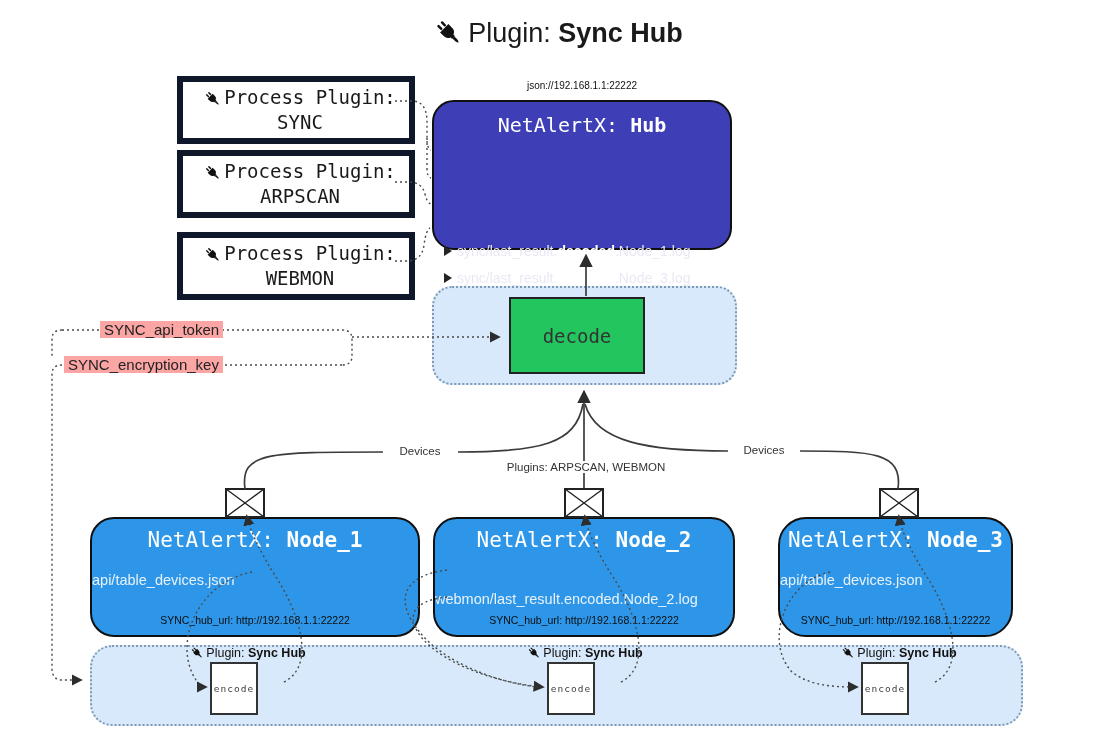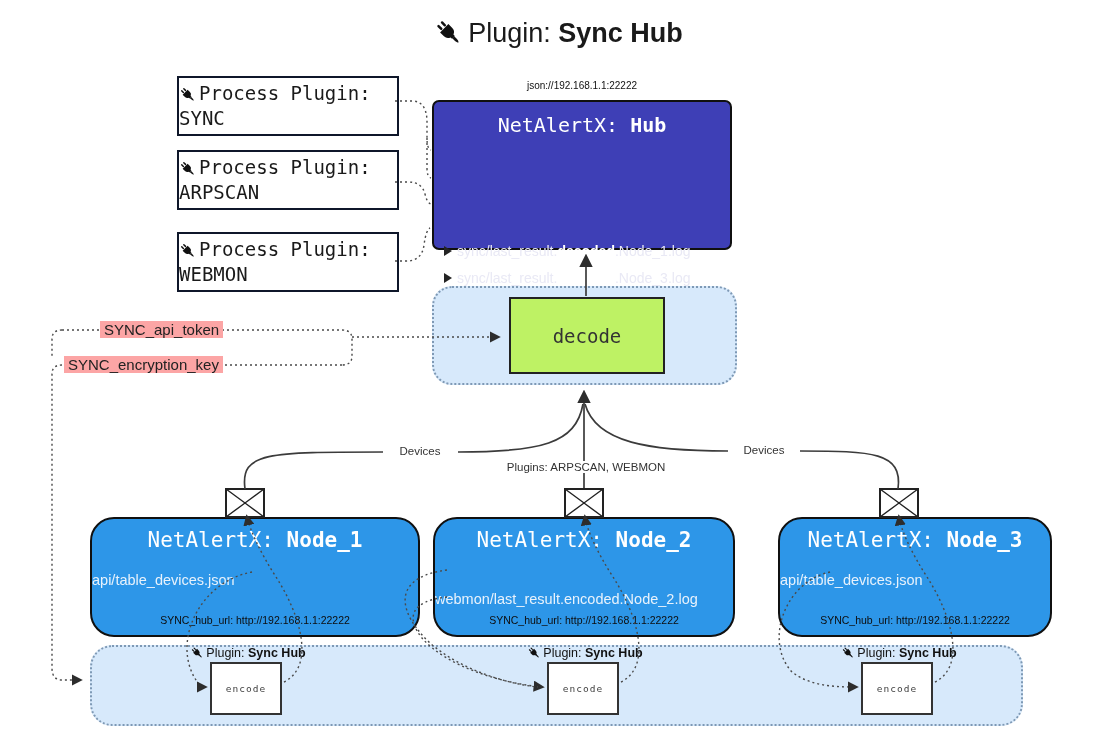--- a/index.html
+++ b/index.html
@@ -9,81 +9,81 @@
   .mono{font-family:"DejaVu Sans Mono",monospace;}
 
   
   #title{left:0;right:0;top:18px;text-align:center;font-size:27px;color:#1a1a1a;}
   #title .bold{font-weight:bold;}
   .plug-lg{width:30px;height:30px;vertical-align:-6px;margin-right:4px;}
   .plug-md{width:18px;height:18px;vertical-align:-4px;margin-right:2px;}
   .plug-sm{width:14px;height:14px;vertical-align:-3px;margin-right:2px;}
 
   
-  .pbox{left:177px;width:218px;height:56px;background:#fff;border:2px solid #0f172a;
-        display:flex;flex-direction:column;justify-content:center;
-        font-size:19px;line-height:25px;z-index:1;}
+  .pbox{left:177px;width:218px;height:56px;background:#fff;border:6px solid #0f172a;
+        display:flex;flex-direction:column;justify-content:center;align-items:center;
+        font-size:19px;line-height:25px;z-index:1;padding-left:8px;}
   #pbox-sync{top:76px;} #pbox-arpscan{top:150px;} #pbox-webmon{top:232px;}
   .pbox .l1{white-space:nowrap;}
   .pbox .l2{white-space:nowrap;}
 
   
   #hub-url{left:432px;width:300px;top:80px;font-size:10px;color:#111;text-align:center;z-index:1;}
   #hub{left:432px;top:100px;width:300px;height:150px;background:#3e3fb6;border:2.5px solid #101010;
-       border-radius:7px;z-index:1;box-sizing:border-box;}
+       border-radius:22px;z-index:1;box-sizing:border-box;}
   #hub .hub-title{position:absolute;left:0;right:0;top:11px;text-align:center;color:#fff;
        font-size:20px;font-family:"DejaVu Sans Mono",monospace;white-space:nowrap;}
   #hub .hub-title .bold{font-weight:bold;}
   .hub-row{position:absolute;left:0;display:flex;align-items:center;gap:5px;height:16px;
        font-size:14px;color:#e9e9f5;white-space:nowrap;}
   .hub-row .bold{font-weight:bold;color:#fff;}
   .tri{width:0;height:0;border-left:8px solid #242424;border-top:5px solid transparent;
        border-bottom:5px solid transparent;flex:0 0 auto;}
   #hub-row0{top:141px;left:10px;} #hub-row1{top:168px;left:10px;}
   #hub-row2{top:194px;left:1px;}  #hub-row3{top:216px;left:1px;}
 
   
   #decode-panel{left:432px;top:286px;width:305px;height:99px;background:#d7e9fb;
        border:2px dotted #7e99b5;border-radius:20px;z-index:1;box-sizing:border-box;}
-  #decode-box{left:509px;top:297px;width:156px;height:77px;background:#bef264;border:2.5px solid #222;
+  #decode-box{left:509px;top:297px;width:136px;height:77px;background:#22c55e;border:2.5px solid #222;
        display:flex;align-items:center;justify-content:center;font-size:19px;color:#333;z-index:1;box-sizing:border-box;}
 
   
   .keylabel{background:#fca5a5;padding:0 4px;font-size:15px;color:#222;z-index:4;white-space:nowrap;}
   #lbl-token{left:100px;top:321px;}
   #lbl-enckey{left:64px;top:356px;}
 
   
   .edgelabel{background:#fff;padding:0 4px;font-size:11.5px;color:#333;z-index:4;
        transform:translateX(-50%);white-space:nowrap;}
   #lbl-dev-left{left:420px;top:445px;}
   #lbl-dev-right{left:764px;top:444px;}
   #lbl-plugins{left:586px;top:461px;}
 
   
   .node{top:517px;height:120px;background:#2d96e8;border:2.5px solid #101010;border-radius:24px;
        z-index:1;box-sizing:border-box;}
-  #node1{left:90px;width:330px;} #node2{left:433px;width:302px;} #node3{left:778px;width:274px;}
+  #node1{left:90px;width:330px;} #node2{left:433px;width:302px;} #node3{left:778px;width:235px;border-radius:28px;}
   .node-title{position:absolute;left:0;right:0;top:9px;text-align:center;color:#fff;font-size:21px;
        font-family:"DejaVu Sans Mono",monospace;white-space:nowrap;}
   .node-title .bold{font-weight:bold;}
   .node-file{position:absolute;left:0;right:0;text-align:left;color:#e8f2fc;font-size:14.5px;white-space:nowrap;}
   .node-url{position:absolute;left:0;right:0;bottom:9px;text-align:center;color:#0d0d0d;font-size:10.5px;white-space:nowrap;}
 
   
   .envelope{top:488px;width:40px;height:30px;z-index:2;}
   #env1{left:225px;} #env2{left:564px;} #env3{left:879px;}
 
   
   #bottom-panel{left:90px;top:645px;width:933px;height:81px;background:#d7e9fb;
        border:2px dotted #7e99b5;border-radius:22px;z-index:1;box-sizing:border-box;}
   .sync-label{top:646px;transform:translateX(-50%);font-size:12.5px;color:#111;z-index:4;white-space:nowrap;}
   .sync-label .bold{font-weight:bold;}
   #slabel1{left:248px;} #slabel2{left:585px;} #slabel3{left:899px;}
-  .encode-box{top:662px;width:72px;height:53px;background:#fff;border:2px solid #333;
+  .encode-box{top:662px;width:48px;height:53px;background:#fff;border:2px solid #333;
        display:flex;align-items:center;justify-content:center;font-size:9.5px;letter-spacing:1px;
        color:#444;z-index:2;box-sizing:border-box;}
   #enc1{left:210px;} #enc2{left:547px;} #enc3{left:861px;}
 
   
   #overlay{left:0;top:0;z-index:3;pointer-events:none;}
   .solid{fill:none;stroke:#3b3b3b;stroke-width:1.7;}
   .dotted{fill:none;stroke:#4a4a4a;stroke-width:1.4;stroke-dasharray:2 3;}
 </style>
 </head>

